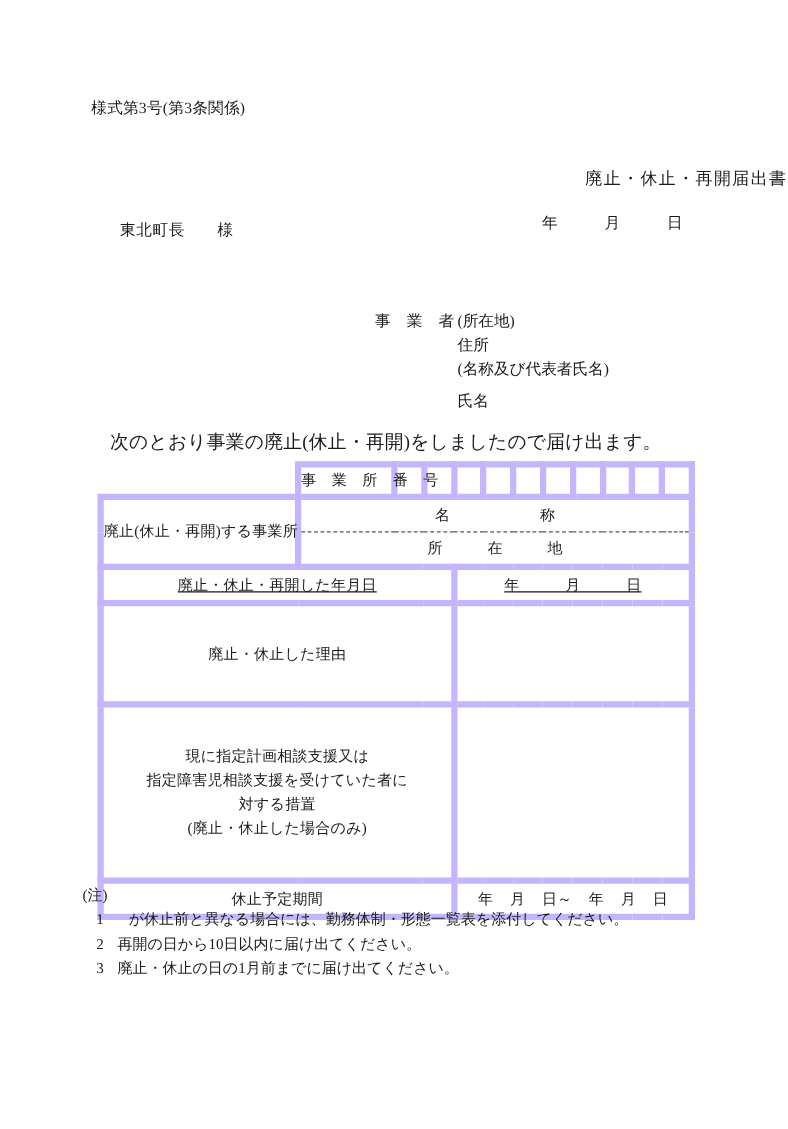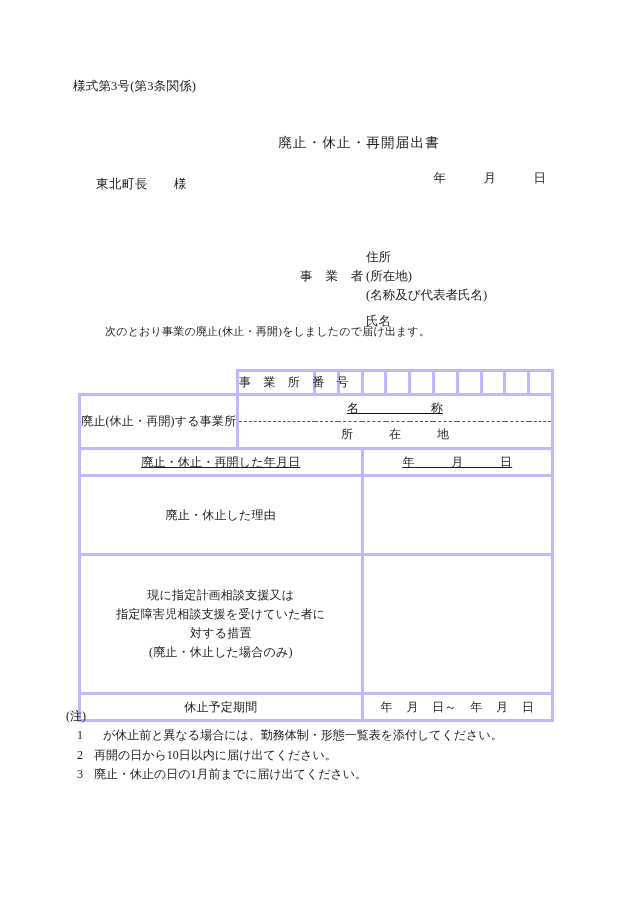--- a/index.html
+++ b/index.html
@@ -28,21 +28,21 @@
     top: 78px;
     font-size: 12.5px;
     letter-spacing: 0.2px;
     white-space: nowrap;
   }
   .doc-title {
     position: absolute;
     left: 0;
     top: 134px;
     width: 630px;
-    text-align: center;
+    text-align: right;
     font-size: 13.5px;
     letter-spacing: 1.2px;
     padding-left: 88px;
     box-sizing: border-box;
   }
   .date-line {
     position: absolute;
     left: 0;
     top: 170px;
     width: 546px;
@@ -78,39 +78,38 @@
     white-space: pre;
     letter-spacing: 0.2px;
   }
   .applicant .val {
     white-space: pre;
   }
 
   .lead-sentence {
     position: absolute;
     left: 88px;
-    top: 324px;
-    font-size: 11px;
+    top: 344px;
+    font-size: 15px;
     letter-spacing: 0.2px;
     white-space: nowrap;
-    margin-left: 17px;
   }
 
   
   .tbl {
     position: absolute;
     left: 78px;
     top: 369px;
     width: 473px;
     border-collapse: collapse;
     table-layout: fixed;
     font-size: 12px;
   }
   .tbl td {
-    border: 3px solid #c4b5fd;
+    border: 5px solid #c4b5fd;
     padding: 0;
     vertical-align: middle;
     text-align: center;
   }
   .no-border-lt { border-left: 0 !important; border-top: 0 !important; }
 
   
   .cell-label {
     white-space: pre;
     letter-spacing: 0.2px;
@@ -124,21 +123,21 @@
   .numbox { height: 21px; }
 
   
   .cell-left-text {
     text-align: left;
     padding-left: 7px;
     white-space: pre;
     height: 25px;
     line-height: 25px;
   }
-  .dashed-bottom { border-bottom: 1px dashed #555 !important; text-decoration: underline; }
+  .dashed-bottom { border-bottom: 1px dashed #555 !important; }
   .dashed-top { border-top: 0 !important; }
 
   .facility-head {
     white-space: nowrap;
     letter-spacing: 0.2px;
     font-size: 12px;
   }
 
   .row-date td { height: 24px; text-decoration: underline; }
   .row-reason td { height: 76px; }
@@ -203,26 +202,26 @@
   <div class="form-code">様式第3号(第3条関係)</div>
 
   <div class="doc-title">廃止・休止・再開届出書</div>
 
   <div class="date-line">年　　　月　　　日</div>
 
   <div class="addressee">東北町長　　様</div>
 
   <div class="applicant">
     <div class="row">
+      <span class="lbl">事　業　者</span>
+      <span class="val">(所在地)</span>
+    </div>
+    <div class="row">
       <span class="lbl"></span>
       <span class="val">住所</span>
-    </div>
-    <div class="row">
-      <span class="lbl">事　業　者</span>
-      <span class="val">(所在地)</span>
     </div>
     <div class="row">
       <span class="lbl"></span>
       <span class="val">(名称及び代表者氏名)</span>
     </div>
     <div class="row" style="height:26px;align-items:flex-end;">
       <span class="lbl"></span>
       <span class="val">氏名</span>
     </div>
   </div>

